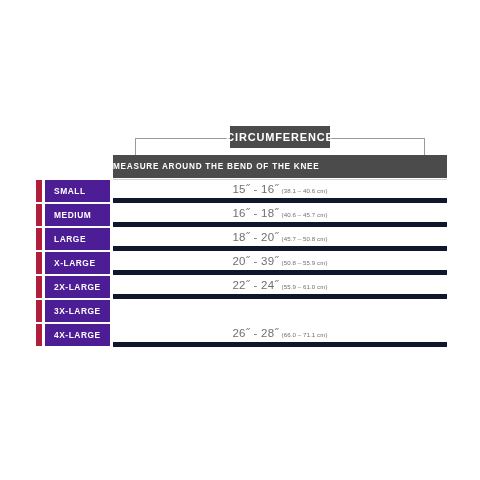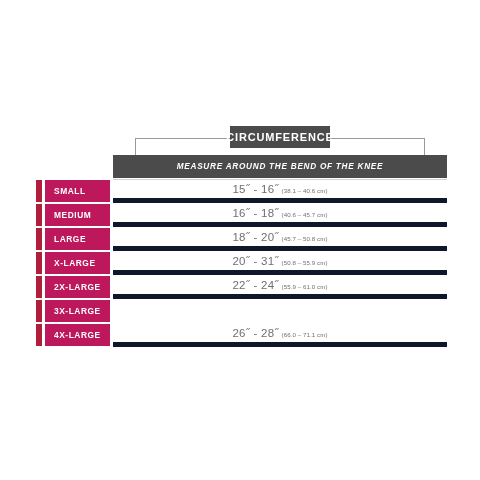--- a/index.html
+++ b/index.html
@@ -69,22 +69,20 @@
   
   .measure-header {
     position: absolute;
     left: 113px;
     top: 155px;
     width: 334px;
     height: 23px;
     background: #4b4b4b;
     display: flex;
     align-items: center;
-    justify-content: center;
-    font-style: italic;
   }
   .measure-header span {
     color: #ffffff;
     font-size: 8.2px;
     font-weight: bold;
     letter-spacing: 0.75px;
   }
 
   
   .rows {
@@ -105,21 +103,21 @@
     width: 6px;
     height: 22px;
     background: #b01e3c;
   }
   .size-cell {
     position: absolute;
     left: 12px;
     top: 1px;
     width: 65px;
     height: 22px;
-    background: #be185d;
+    background: #4c1d95;
     display: flex;
     align-items: center;
   }
   .size-cell span {
     color: #ffffff;
     font-size: 8.4px;
     font-weight: bold;
     letter-spacing: 0.55px;
     padding-left: 9px;
   }
@@ -215,21 +213,21 @@
       </div>
     </div>
 
     <div class="row">
       <div class="accent-bar"></div>
       <div class="size-cell">
         <span>X-LARGE</span>
       </div>
       <div class="value-cell">
         <div class="value-inner">
-          <span class="inches">20˝ - 31˝</span>
+          <span class="inches">20˝ - 39˝</span>
           <span class="cm">(50.8 – 55.9 cm)</span>
         </div>
       </div>
     </div>
 
     <div class="row">
       <div class="accent-bar"></div>
       <div class="size-cell">
         <span>2X-LARGE</span>
       </div>

